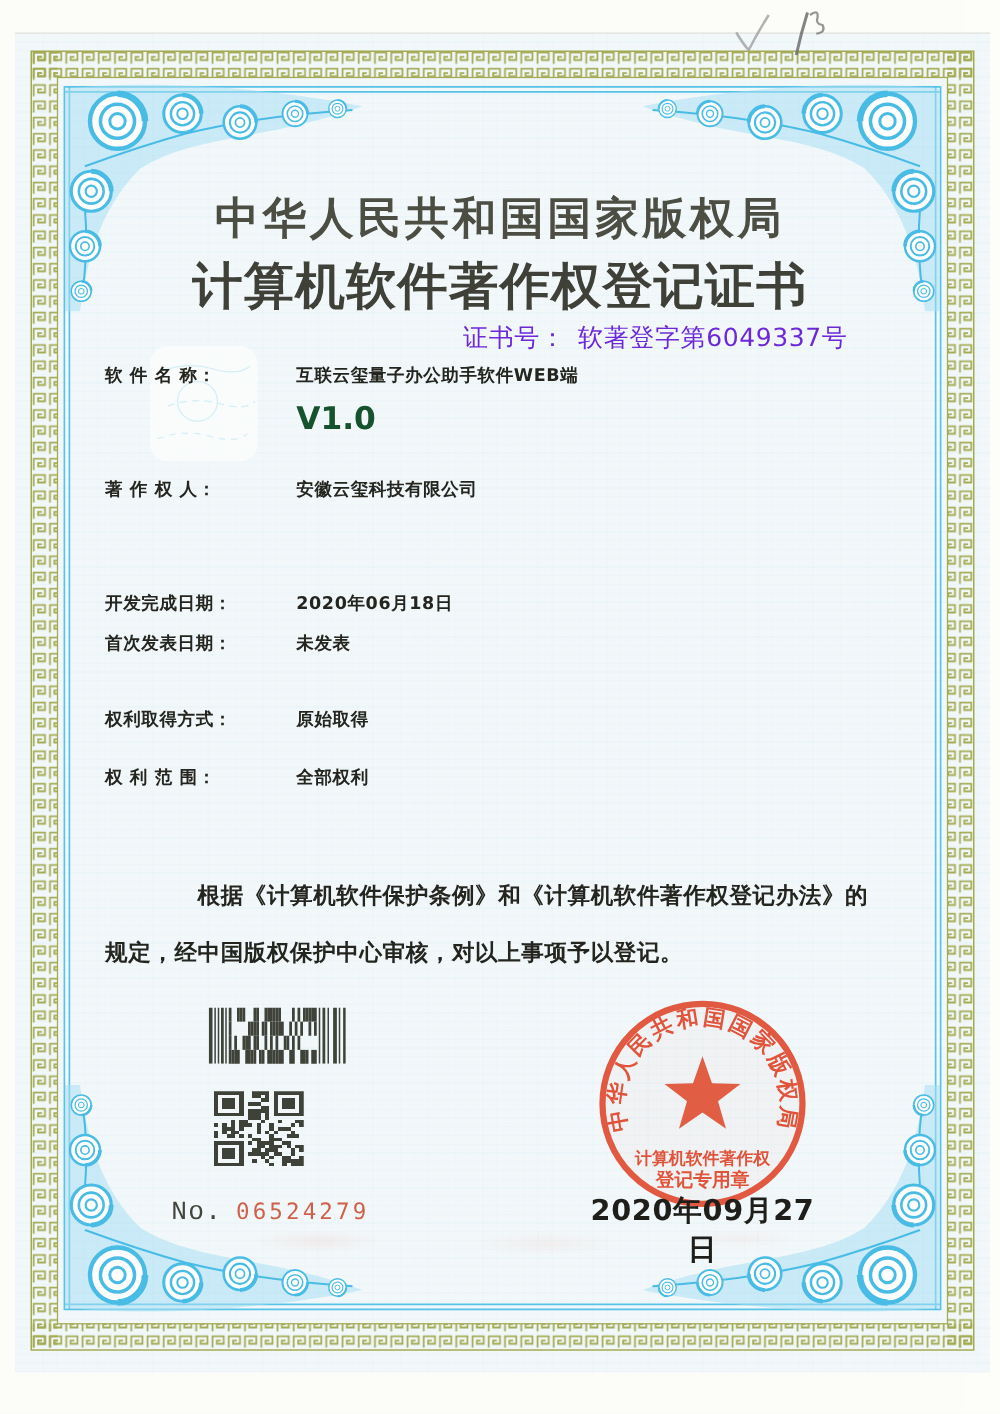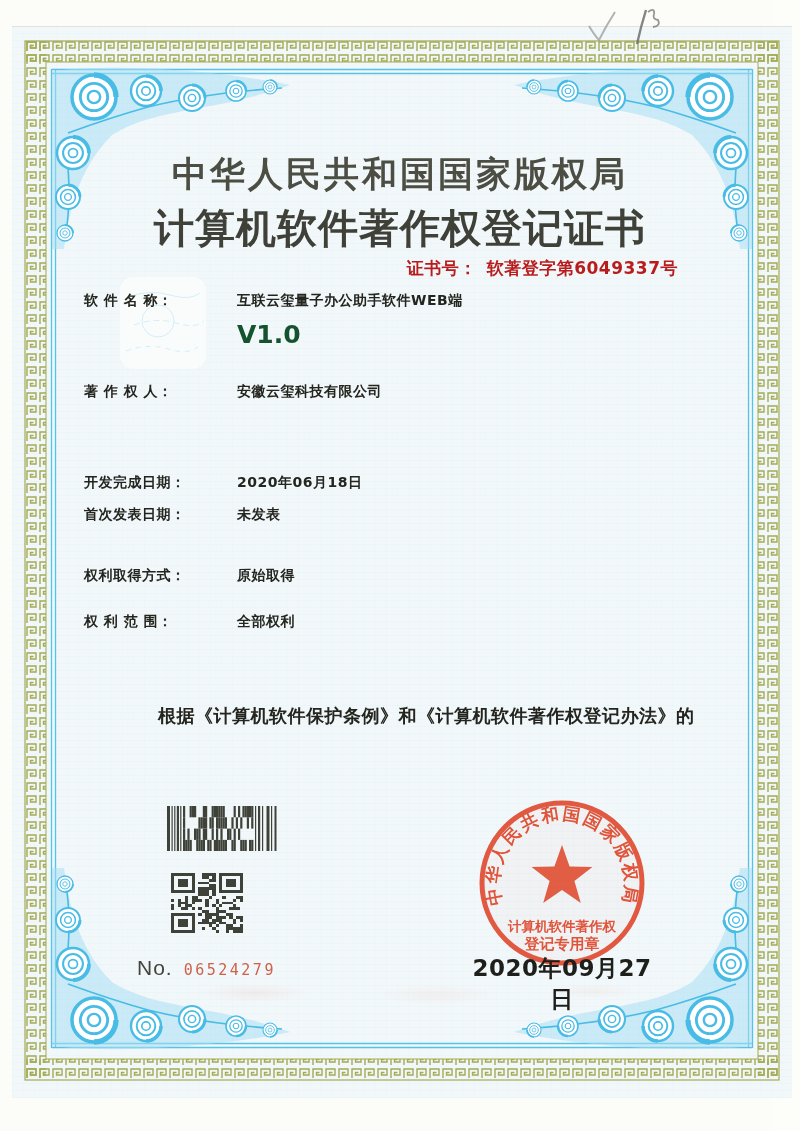--- a/index.html
+++ b/index.html
@@ -11,32 +11,32 @@
       repeating-linear-gradient(90deg, rgba(130,200,228,0.035) 0 1px, rgba(255,255,255,0) 1px 11px),
       #f2f8fa;
     border-top:1px solid #e2e2da;}
   #decor{position:absolute;left:0;top:0;width:780px;height:1071px;display:block;}
   .abs{position:absolute;}
   .cjk{font-family:"DejaVu Sans","DejaVu Serif",sans-serif;}
   #issuer-title{left:0;top:151px;width:800px;text-align:center;font-family:"DejaVu Serif",serif;
     font-size:35px;font-weight:bold;letter-spacing:3px;color:#4c4e43;}
   #doc-title{left:0;top:201px;width:800px;text-align:center;font-family:"DejaVu Serif",serif;
     font-size:40px;font-weight:bold;letter-spacing:1px;color:#3f4138;}
-  #certno-line{right:94px;top:257px;font-size:17px;font-weight:bold;color:#b91c1c;letter-spacing:0.5px;}
+  #certno-line{right:94px;top:257px;font-size:20px;font-weight:normal;color:#6d28d9;letter-spacing:0.5px;}
   .frow{left:84px;width:640px;font-size:14px;font-weight:bold;color:#24251f;white-space:nowrap;}
   .frow .lbl{display:inline-block;width:153px;letter-spacing:0.5px;}
   .frow .val{letter-spacing:0.5px;}
   .r0{top:292px;} .r0b{left:237px;top:320px;font-size:25px;font-weight:bold;color:#14532d;}
   .r1{top:383px;} .r2{top:474px;} .r3{top:506px;} .r4{top:567px;} .r5{top:613px;} .r6{top:659px;}
   .stmt{font-size:18px;font-weight:bold;color:#24251f;letter-spacing:0.5px;white-space:nowrap;}
   #stmt1{left:158px;top:704px;}
   #stmt2{left:84px;top:750px;}
   #serial-row{left:137px;top:956px;font-size:21px;color:#43443c;}
-  #serial-label{font-family:Liberation Sans, sans-serif;letter-spacing:1px;}
-  #serial-value{font-family:"DejaVu Sans Mono",monospace;color:#cf614a;letter-spacing:2.5px;margin-left:11px;font-size:15px;}
+  #serial-label{font-family:Liberation Mono, monospace;letter-spacing:1px;}
+  #serial-value{font-family:"DejaVu Sans Mono",monospace;color:#cf614a;letter-spacing:2.5px;margin-left:11px;font-size:18px;}
   #issue-date{left:462px;top:953px;width:200px;text-align:center;font-size:23px;font-weight:bold;color:#1e1f1a;letter-spacing:0.5px;}
   #watermark{left:108px;top:250px;width:86px;height:92px;background:#fbfdfd;border-radius:14px;opacity:0.9;}
   #pink-hint{left:150px;top:975px;width:520px;height:36px;
     background:radial-gradient(ellipse 80px 14px at 20% 50%, rgba(228,120,105,0.10), rgba(228,120,105,0) 70%),
                radial-gradient(ellipse 90px 15px at 55% 55%, rgba(228,120,105,0.08), rgba(228,120,105,0) 70%),
                radial-gradient(ellipse 70px 12px at 85% 45%, rgba(228,120,105,0.07), rgba(228,120,105,0) 70%);}
   svg text{font-family:"DejaVu Sans",sans-serif;}
 </style>
 </head>
 <body>
@@ -135,20 +135,21 @@
     <span class="lbl">首次发表日期：</span><span class="val">未发表</span>
   </div>
   <div class="abs frow r4 cjk">
     <span class="lbl">权利取得方式：</span><span class="val">原始取得</span>
   </div>
   <div class="abs frow r5 cjk">
     <span class="lbl">权 利 范 围：</span><span class="val">全部权利</span>
   </div>
 
   <div id="stmt1" class="abs stmt cjk">根据《计算机软件保护条例》和《计算机软件著作权登记办法》的</div>
+  <div id="stmt2" class="abs stmt cjk">规定，经中国版权保护中心审核，对以上事项予以登记。</div>
 
   <svg class="abs" style="left:167px;top:806px;" width="111" height="45" viewBox="0 0 111 45" id="barcode417">
       <rect x="0" y="0" width="3" height="45" fill="#3e4238"></rect>
       <rect x="4.5" y="0" width="1.2" height="45" fill="#3e4238"></rect>
       <rect x="7.2" y="0" width="1.2" height="45" fill="#3e4238"></rect>
       <rect x="9.8" y="0" width="2.2" height="45" fill="#3e4238"></rect>
       <rect x="13.2" y="0" width="1.2" height="45" fill="#3e4238"></rect>
       <rect x="16.0" y="0" width="2.2" height="11.3" fill="#3e4238"></rect>
       <rect x="22.6" y="0" width="2.2" height="11.3" fill="#3e4238"></rect>
       <rect x="24.8" y="0" width="2.2" height="11.3" fill="#3e4238"></rect>

